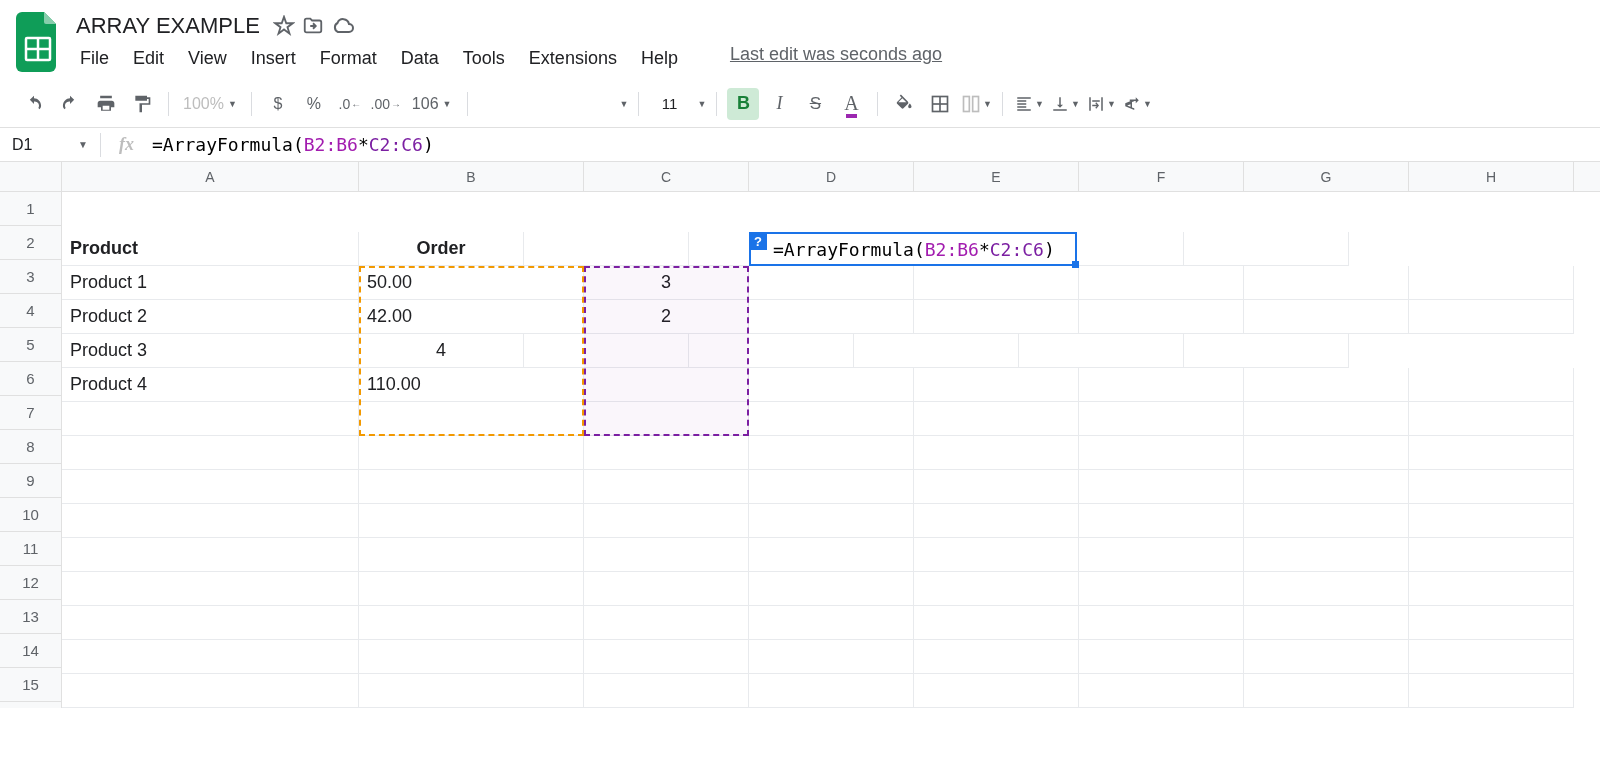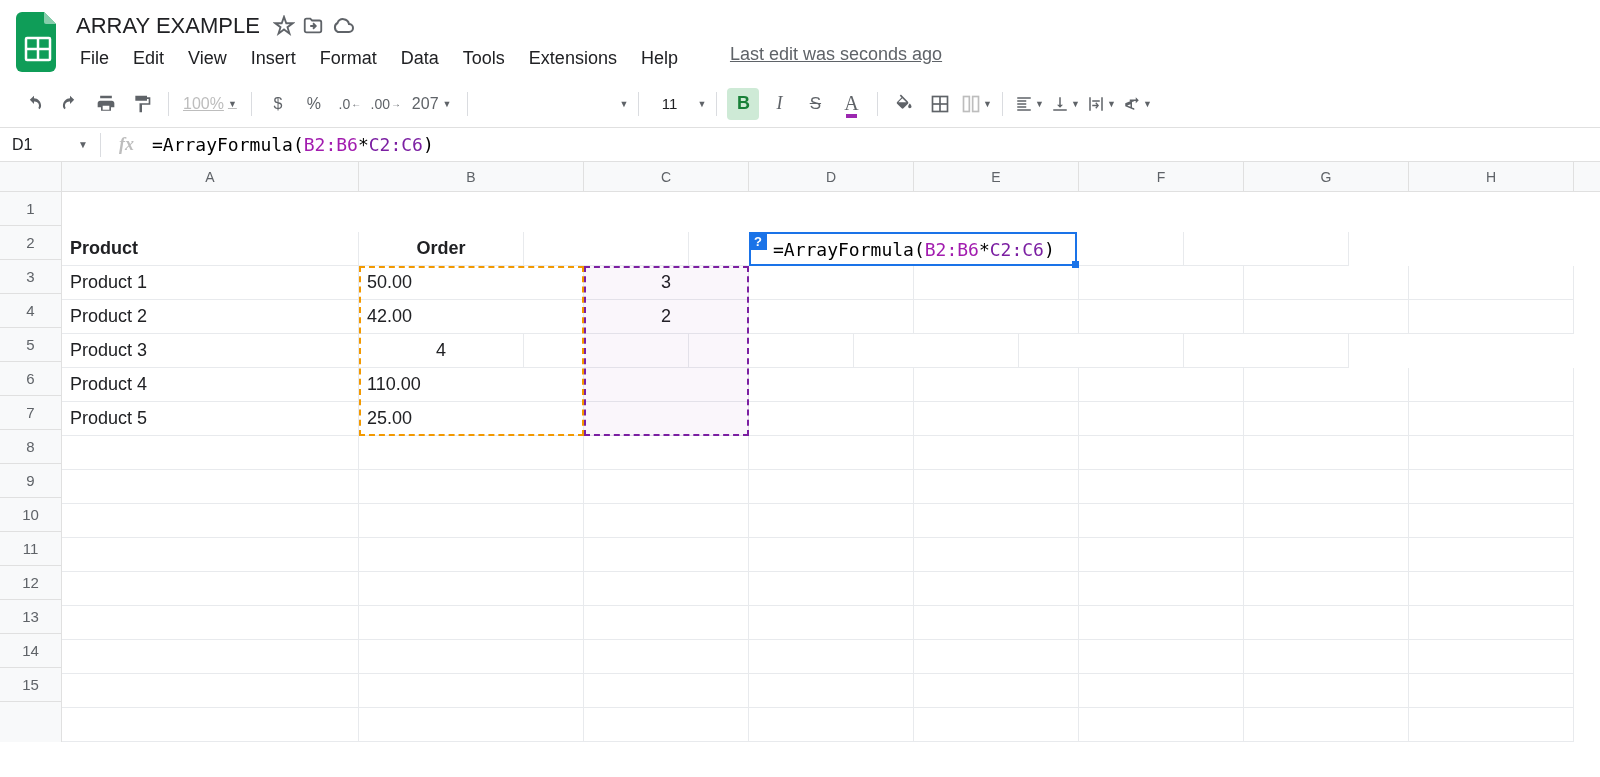--- a/index.html
+++ b/index.html
@@ -12,21 +12,21 @@
 .title-row { display: flex; align-items: center; gap: 7px; height: 36px; }
 .doc-title { font-size: 22px; color: #202124; padding: 2px 6px; }
 .title-icon { color: #5f6368; cursor: pointer; display: flex; align-items: center; }
 .menu-row { display: flex; align-items: flex-start; gap: 4px; height: 36px; }
 .menu-item { font-size: 18px; color: #202124; padding: 4px 10px; cursor: pointer; border-radius: 4px; }
 .last-edit { font-size: 18px; color: #5f6368; text-decoration: underline; margin-left: 38px; cursor: pointer; }
 
 .toolbar { display: flex; align-items: center; padding: 6px 18px; border-bottom: 1px solid #e0e0e0; gap: 4px; height: 48px; }
 .tb-btn { min-width: 32px; height: 32px; display: flex; align-items: center; justify-content: center; color: #5f6368; cursor: pointer; border-radius: 4px; font-size: 16px; }
 .tb-sep { width: 1px; height: 24px; background: #dadce0; margin: 0 6px; }
-.zoom { color: #bdbdbd; font-size: 16px; padding: 0 4px; display:flex; align-items:center; gap:4px;text-decoration:underline;}
+.zoom { color: #bdbdbd; font-size: 16px; padding: 0 4px; display:flex; align-items:center; gap:4px;}
 .font-size-box { display: flex; align-items: center; gap: 8px; }
 .fs-input { width: 40px; text-align: center; font-size: 15px; }
 .bold-active { background: #ceead6; color: #188038; font-weight: bold; border-radius: 4px; }
 .text-color-A { position: relative; font-family: 'Times New Roman', serif; font-size: 20px; }
 .text-color-A::after { content:''; position:absolute; left:2px; right:2px; bottom:-3px; height:4px; background:#9c27b0; }
 
 .formula-bar { display: flex; align-items: center; border-bottom: 1px solid #e0e0e0; height: 34px; }
 .name-box { width: 100px; padding: 0 12px; font-size: 16px; display:flex; align-items:center; justify-content:space-between; }
 .nb-drop { color:#5f6368; font-size:10px; }
 .fx-sep { width: 1px; height: 24px; background: #dadce0; }
@@ -143,21 +143,21 @@
   <div class="tb-btn">%</div>
   <div class="tb-btn">
       <span style="font-size:14px">.0</span>
       <span style="font-size:10px;margin-left:1px">←</span>
     </div>
   <div class="tb-btn">
       <span style="font-size:14px">.00</span>
       <span style="font-size:10px;margin-left:1px">→</span>
     </div>
   <div class="tb-btn" style="width:auto;padding:0 6px">
-      <span>207</span>
+      <span>106</span>
       <span class="tri" style="margin-left:4px">▼</span>
     </div>
   <div class="tb-sep"></div>
   <div class="tb-btn" style="width:150px;justify-content:flex-end">
       <span class="tri">▼</span>
     </div>
   <div class="tb-sep"></div>
   <div class="font-size-box">
     <span class="fs-input">11</span>
     <span class="tri">▼</span>
@@ -301,30 +301,20 @@
         <div class="cell c-a">Product 4</div>
         <div class="cell c-b">110.00</div>
         <div class="cell c-c"></div>
         <div class="cell c-std"></div>
           <div class="cell c-std"></div>
           <div class="cell c-std"></div>
           <div class="cell c-std"></div>
           <div class="cell c-std"></div>
       </div>
       <div class="row">
-        <div class="cell c-a">Product 5</div>
-        <div class="cell c-b">25.00</div>
-        <div class="cell c-c"></div>
-        <div class="cell c-std"></div>
-          <div class="cell c-std"></div>
-          <div class="cell c-std"></div>
-          <div class="cell c-std"></div>
-          <div class="cell c-std"></div>
-      </div>
-      <div class="row">
           <div class="cell c-a"></div>
           <div class="cell c-b"></div>
           <div class="cell c-c"></div>
           <div class="cell c-std"></div>
           <div class="cell c-std"></div>
           <div class="cell c-std"></div>
           <div class="cell c-std"></div>
           <div class="cell c-std"></div>
         </div>
       <div class="row">

